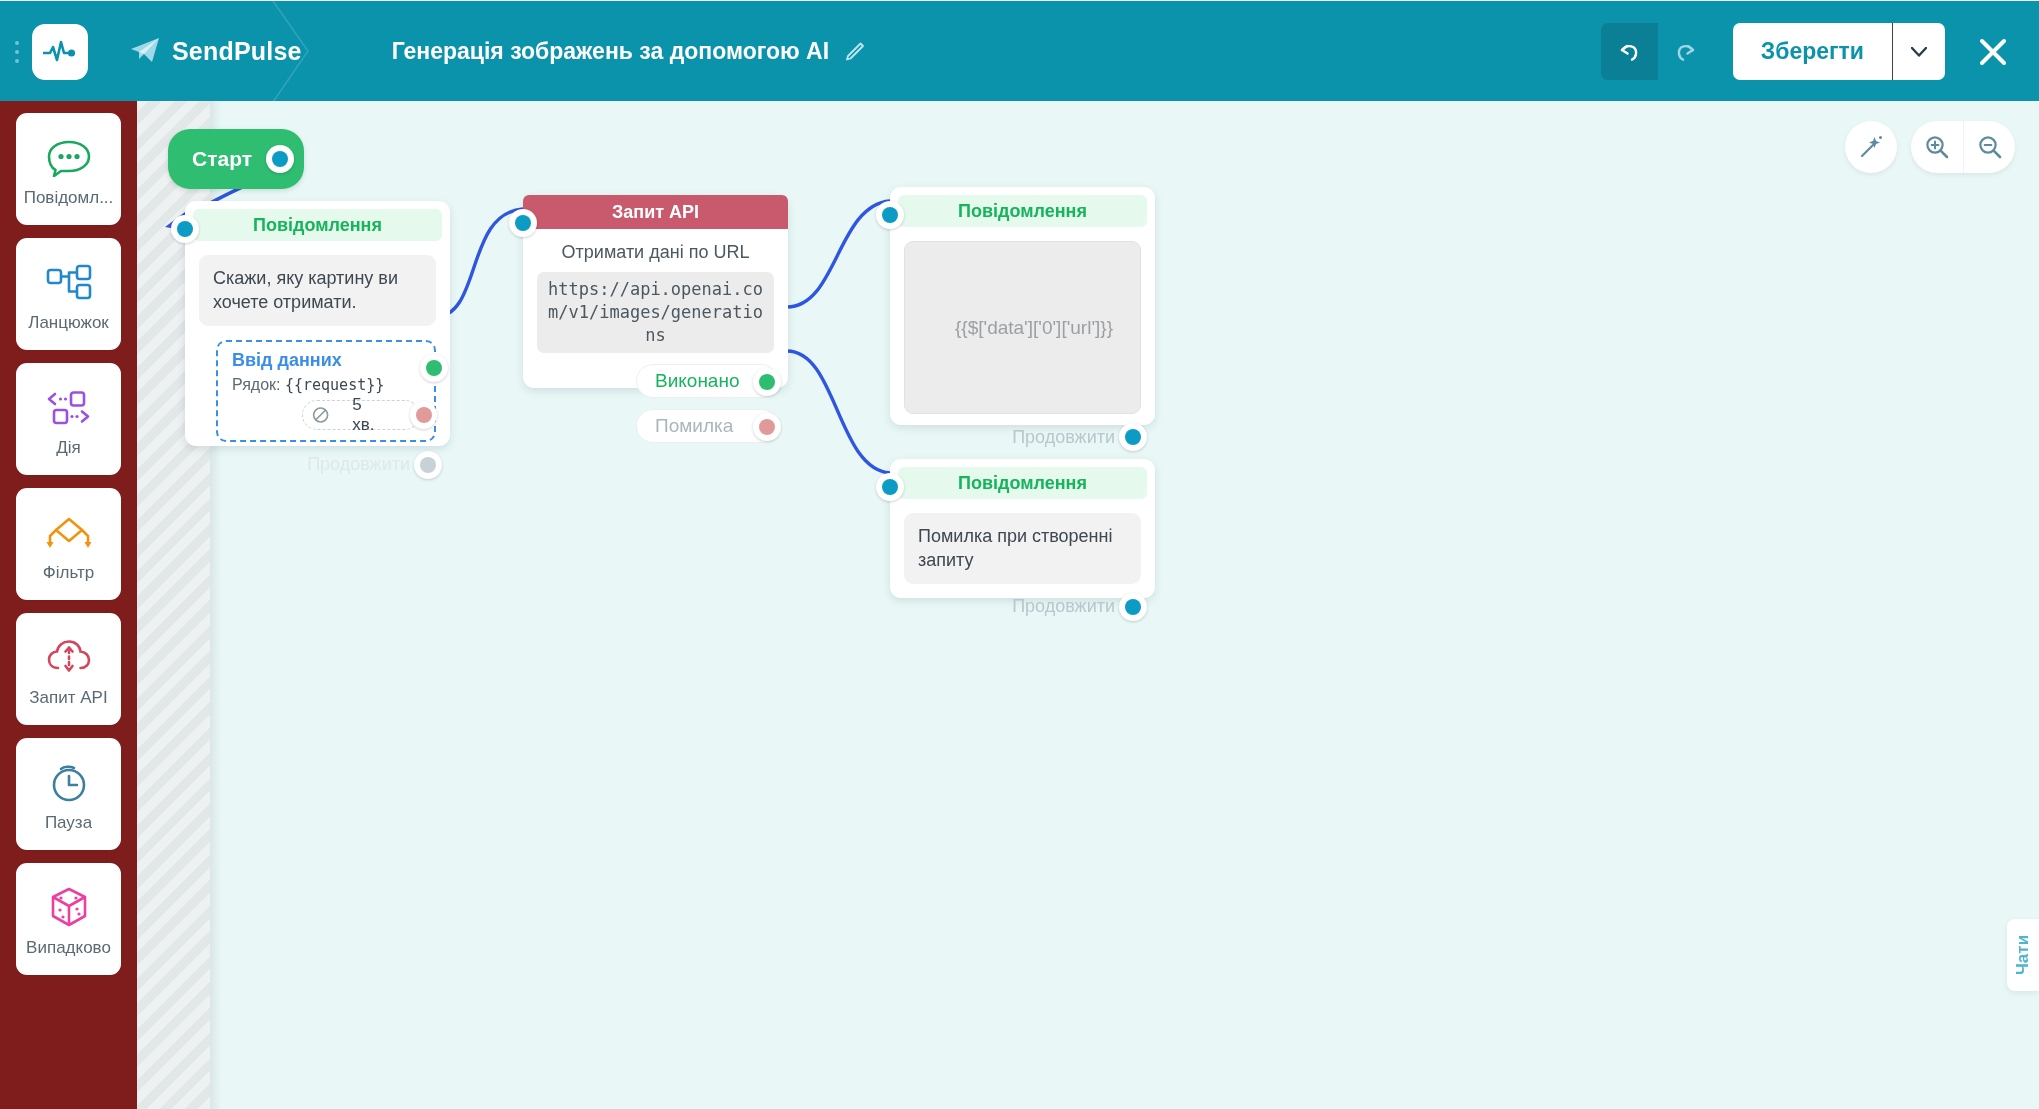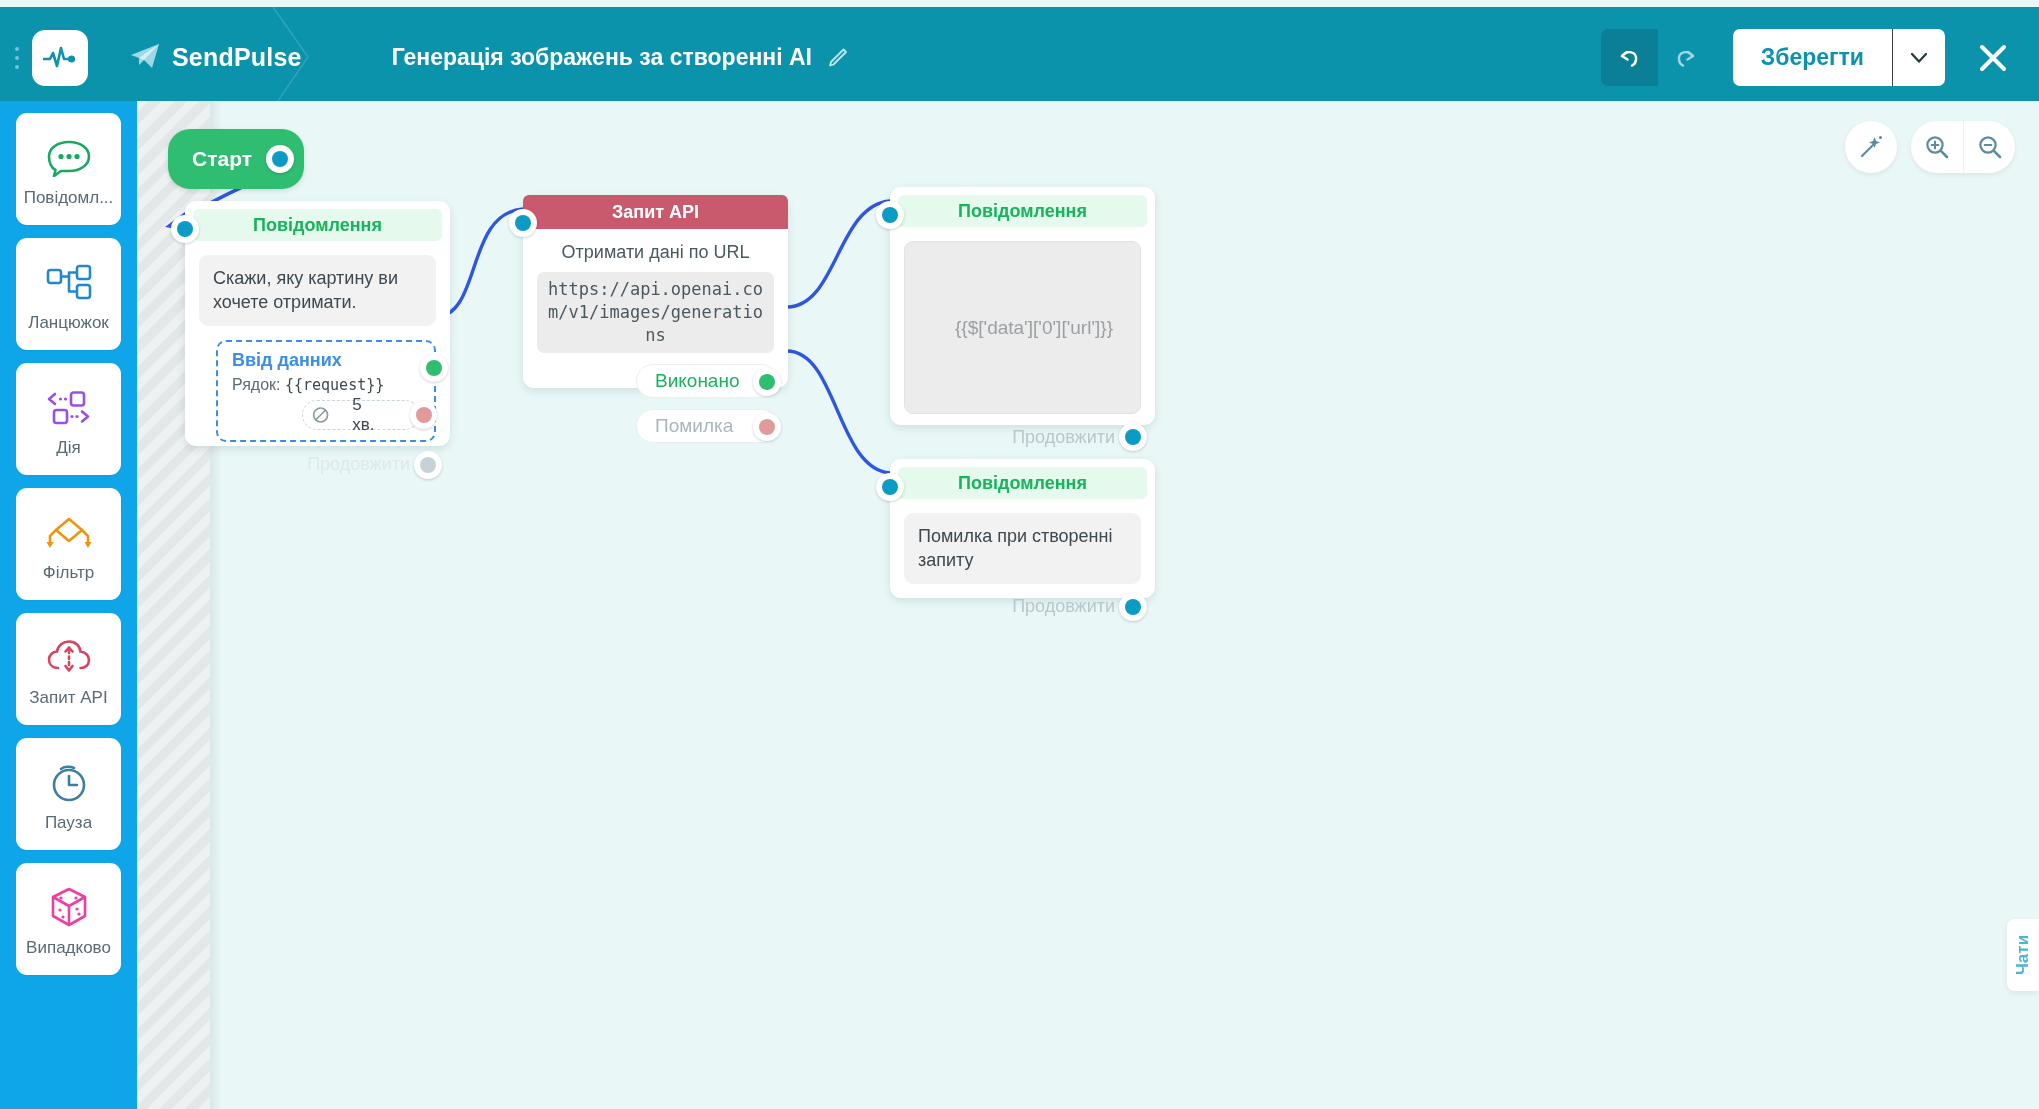--- a/index.html
+++ b/index.html
@@ -5,21 +5,21 @@
   * { box-sizing: border-box; margin: 0; padding: 0; }
   html, body {
     width: 2039px; height: 1109px;
     font-family: "Liberation Sans", sans-serif;
     background: #e9f8f7;
     overflow: hidden;
   }
 
   
   #header {
-    position: absolute; left: 0; top: 7px; width: 2039px; height: 101px;
+    position: absolute; left: 0; top: 1px; width: 2039px; height: 101px;
     background: #0b93ac;
     display: flex; align-items: center;
   }
   #drag-dots {
     width: 22px; margin-left: 6px;
     display: flex; flex-direction: column; align-items: center; gap: 5px;
   }
   #drag-dots i { width: 4px; height: 4px; border-radius: 50%; background: #6fc4d6; display:block; }
   .app-logo {
     width: 56px; height: 56px; background: #ffffff; border-radius: 13px;
@@ -64,21 +64,21 @@
     width: 52px; display: flex; align-items: center; justify-content: center; cursor: pointer;
   }
   .close-btn {
     margin-left: 26px; width: 44px; height: 44px;
     display: flex; align-items: center; justify-content: center; cursor: pointer;
   }
 
   
   #sidebar {
     position: absolute; left: 0; top: 101px; width: 137px; height: 1008px;
-    background: #0ea5e9;
+    background: #7f1d1d;
     padding-top: 12px;
     overflow: hidden;
   }
   .side-item {
     position: relative;
     width: 105px; margin: 0 auto 13px auto; height: 112px;
     background: #ffffff; border-radius: 11px;
     display: flex; flex-direction: column; align-items: center; justify-content: center;
     cursor: pointer;
     box-shadow: 0 1px 2px rgba(0,0,0,.04);
@@ -266,21 +266,21 @@
       </svg>
     </span>
     <span class="brand-name">SendPulse</span>
   </div>
 
   <svg class="sep-chevron">
     <path d="M5 0 L40 50 L5 101" fill="none" stroke="#2ea3b9" stroke-width="1.6"></path>
   </svg>
 
   <div class="flow-title-wrap">
-    <span class="flow-title">Генерація зображень за створенні AI</span>
+    <span class="flow-title">Генерація зображень за допомогою AI</span>
     <span>
       <svg width="22" height="22" viewBox="0 0 22 22">
         <path d="M3 17 L15.5 4.5 L18 7 L5.5 19.5 L2 20.5 Z" fill="none" stroke="#bfe6ef" stroke-width="1.8" stroke-linejoin="round"></path>
       </svg>
     </span>
   </div>
 
   <div class="header-right">
     <div class="undo-btn">
       <svg width="26" height="26" viewBox="0 0 26 26">

